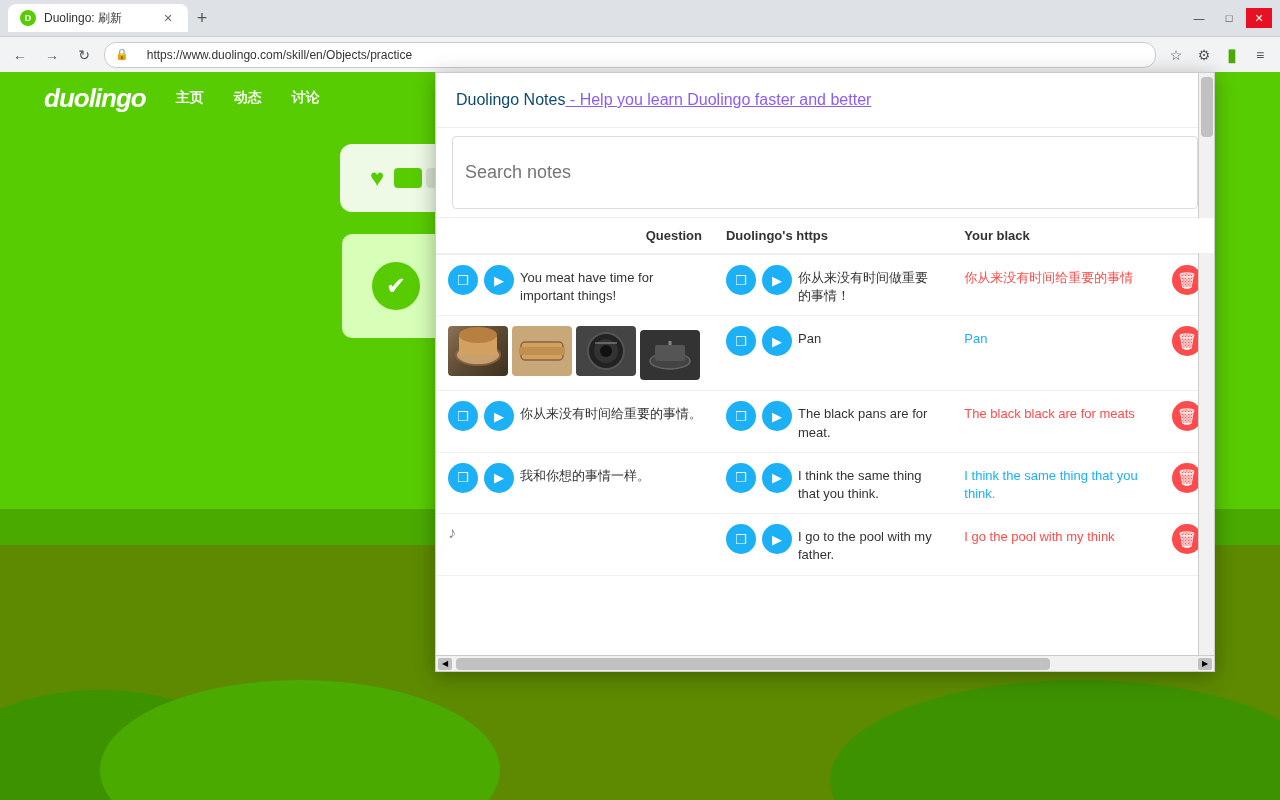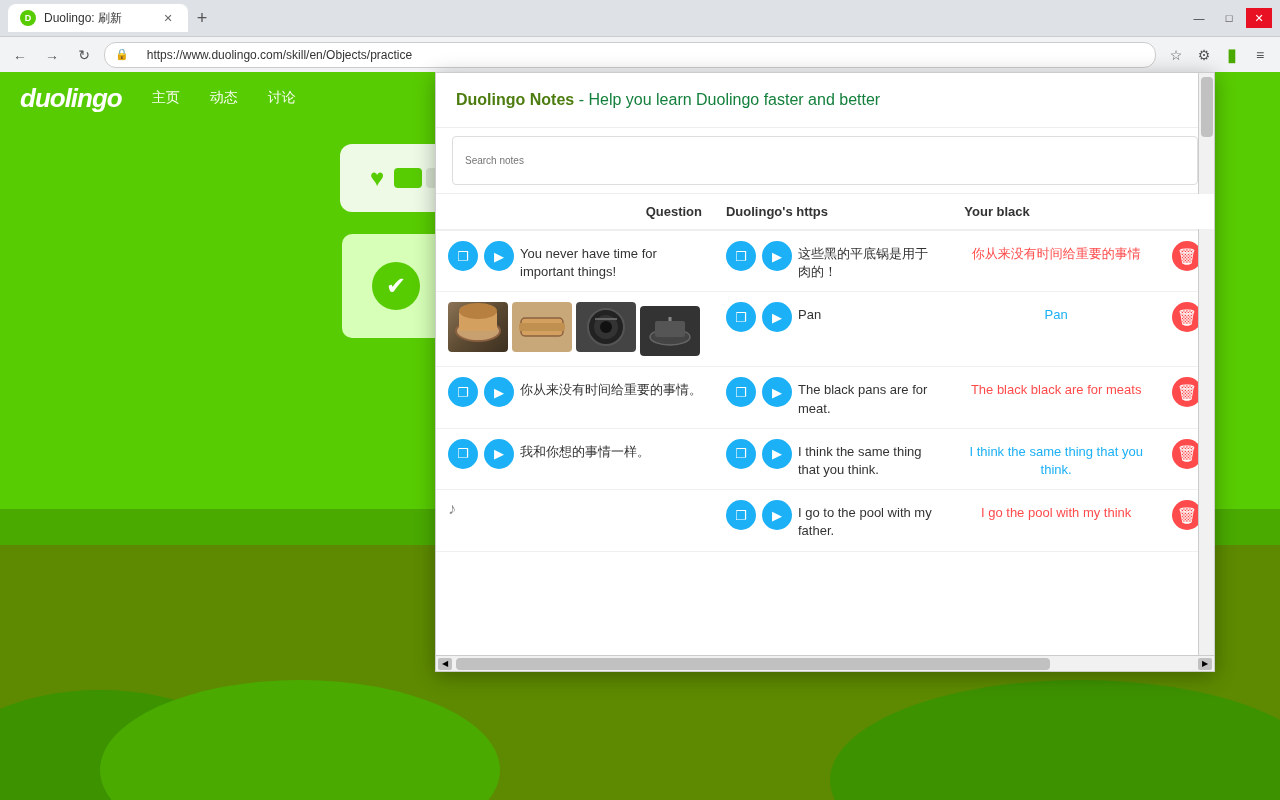--- a/index.html
+++ b/index.html
@@ -122,25 +122,25 @@
       padding: 0 20px;
       gap: 30px;
     }
     .duolingo-logo {
       font-size: 28px;
       font-weight: 800;
       color: #fff;
       letter-spacing: -1px;
       font-family: 'Arial Rounded MT Bold', Arial, sans-serif;
     }
-    .duolingo-logo span { color: #fff; }
+    .duolingo-logo span { color: #fff; margin-left: 24px; }
     .duo-nav-item {
       color: #fff;
       font-size: 14px;
-      font-weight: 400;
+      font-weight: 700;
       cursor: pointer;
       padding: 4px 0;
       opacity: 0.95;
     }
 
     .duo-page-area {
       padding: 20px;
       display: flex;
       flex-direction: column;
       align-items: center;
@@ -253,33 +253,33 @@
       border-radius: 4px;
       margin: 2px;
       margin-top: 4px;
     }
 
     .notes-header {
       padding: 18px 20px;
       border-bottom: 1px solid #eee;
       font-size: 16px;
     }
-    .notes-title { font-weight: 700; color: #4d7c0f; }
-    .notes-subtitle { color: #15803d; font-weight: 400; }
+    .notes-title { font-weight: 400; color: #0c4a6e; }
+    .notes-subtitle { color: #8b5cf6; font-weight: 400; text-decoration: underline; }
 
     .notes-search {
       padding: 8px 16px;
       border-bottom: 1px solid #eee;
     }
     .search-input {
       width: 100%;
       border: 1px solid #ddd;
       border-radius: 4px;
-      padding: 18px 12px;
-      font-size: 10px;
+      padding: 25px 12px;
+      font-size: 18px;
       color: #999;
       outline: none;
     }
 
     
     .notes-table {
       flex: 1;
       overflow-y: auto;
       overflow-x: auto;
     }
@@ -309,21 +309,21 @@
       width: 30px; height: 30px;
       background: #1cb0f6;
       border-radius: 50%;
       display: flex; align-items: center; justify-content: center;
       font-size: 13px; color: #fff; cursor: pointer;
       flex-shrink: 0;
     }
     .q-text { color: #333; }
     .q-text.english { }
     .duo-text { color: #333; }
-    .your-text { color: #ff4b4b; text-align: center; }
+    .your-text { color: #ff4b4b; }
     .your-text.correct { color: #1cb0f6; }
 
     .delete-btn {
       width: 30px; height: 30px;
       background: #ff4b4b;
       border-radius: 50%;
       display: flex; align-items: center; justify-content: center;
       font-size: 16px; color: #fff; cursor: pointer;
     }
 
@@ -501,28 +501,28 @@
               <th class="col-del"></th>
             </tr>
           </thead>
           <tbody>
 
             <tr>
               <td>
                 <div class="cell-content">
                   <div class="copy-btn">❐</div>
                   <div class="sound-btn">▶</div>
-                  <div class="cell-text q-text english">You never have time for important things!</div>
-                </div>
-              </td>
-              <td>
-                <div class="cell-content">
-                  <div class="copy-btn">❐</div>
-                  <div class="sound-btn">▶</div>
-                  <div class="cell-text duo-text">这些黑的平底锅是用于肉的！</div>
+                  <div class="cell-text q-text english">You meat have time for important things!</div>
+                </div>
+              </td>
+              <td>
+                <div class="cell-content">
+                  <div class="copy-btn">❐</div>
+                  <div class="sound-btn">▶</div>
+                  <div class="cell-text duo-text">你从来没有时间做重要的事情！</div>
                 </div>
               </td>
               <td>
                 <div class="cell-text your-text">你从来没有时间给重要的事情</div>
               </td>
               <td>
                 <div class="delete-btn">🗑</div>
               </td>
             </tr>
 

